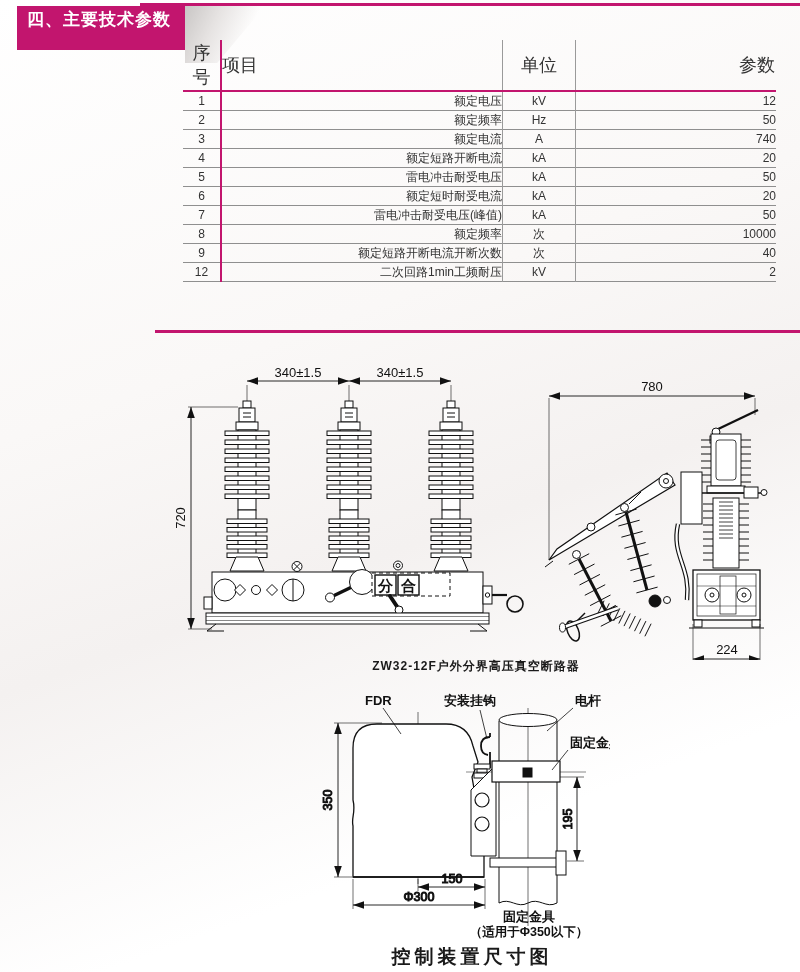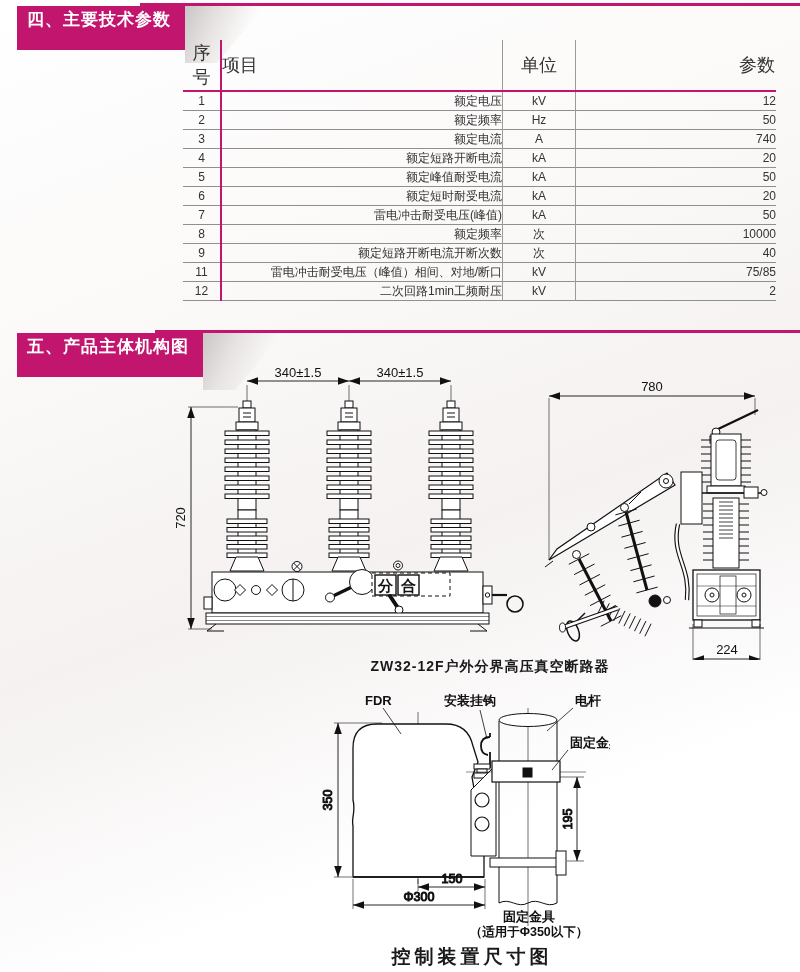--- a/index.html
+++ b/index.html
@@ -21,21 +21,21 @@
   .ptable .c-no{width:35px;text-align:center;border-right:2px solid var(--accent,#c2156e);}
   .ptable .c-item{width:279px;text-align:right;padding-left:15px;}
   .ptable .c-unit{width:70px;text-align:center;border-left:1px solid #9a9a9a;margin-top:16px;}
   .ptable .c-val{width:198px;text-align:right;border-left:1px solid #9a9a9a;}
   .ptable thead tr{border-bottom:2.5px solid var(--accent,#c2156e);}
   .ptable tbody tr{border-bottom:1px solid #8f8f8f;}
   
   svg{position:absolute;}
   .st{font-family:"Liberation Sans","DejaVu Sans",sans-serif;fill:#111;}
   .caption{position:absolute;text-align:center;font-weight:bold;color:#1a1a1a;}
-  #caption-breaker{left:315px;top:658px;width:350px;font-size:14px;letter-spacing:1px;}
+  #caption-breaker{left:301px;top:658px;width:350px;font-size:12px;letter-spacing:1px;}
   #caption-control{left:322px;top:944px;width:300px;font-size:19px;letter-spacing:4px;}
 </style>
 </head>
 <body>
 
 <div class="page">
 
   <div class="topline" style="left:140px;top:3px;width:660px;"></div>
   <div class="banner" style="top:6px;">
     <span>四、主要技术参数</span>
@@ -70,21 +70,21 @@
           <td class="c-val">740</td>
         </tr>
       <tr>
           <td class="c-no">4</td>
           <td class="c-item">额定短路开断电流</td>
           <td class="c-unit">kA</td>
           <td class="c-val">20</td>
         </tr>
       <tr>
           <td class="c-no">5</td>
-          <td class="c-item">额定峰值耐受电流</td>
+          <td class="c-item">雷电冲击耐受电压</td>
           <td class="c-unit">kA</td>
           <td class="c-val">50</td>
         </tr>
       <tr>
           <td class="c-no">6</td>
           <td class="c-item">额定短时耐受电流</td>
           <td class="c-unit">kA</td>
           <td class="c-val">20</td>
         </tr>
       <tr>
@@ -99,38 +99,29 @@
           <td class="c-unit">次</td>
           <td class="c-val">10000</td>
         </tr>
       <tr>
           <td class="c-no">9</td>
           <td class="c-item">额定短路开断电流开断次数</td>
           <td class="c-unit">次</td>
           <td class="c-val">40</td>
         </tr>
       <tr>
-          <td class="c-no">11</td>
-          <td class="c-item">雷电冲击耐受电压（峰值）相间、对地/断口</td>
-          <td class="c-unit">kV</td>
-          <td class="c-val">75/85</td>
-        </tr>
-      <tr>
           <td class="c-no">12</td>
           <td class="c-item">二次回路1min工频耐压</td>
           <td class="c-unit">kV</td>
           <td class="c-val">2</td>
         </tr>
     </tbody>
   </table>
 
   <div class="topline" style="left:155px;top:330px;width:645px;"></div>
-  <div class="banner" style="top:333px;">
-    <span>五、产品主体机构图</span>
-  </div>
 
   <svg style="left:170px;top:358px;" width="630" height="302" viewBox="170 358 630 302">
     <defs>
       <marker id="ar1" markerWidth="12" markerHeight="10" refX="11" refY="5" orient="auto-start-reverse" markerUnits="userSpaceOnUse">
         <path d="M0,1.2 L11,5 L0,8.8 Z" fill="#111"></path>
       </marker>
       <g id="bushing" stroke="#111" stroke-width="1" fill="#fff">
         <rect x="-4" y="401" width="8" height="7"></rect>
         <rect x="-8" y="408" width="16" height="14"></rect>
         <line x1="-4" y1="413" x2="4" y2="413"></line>

